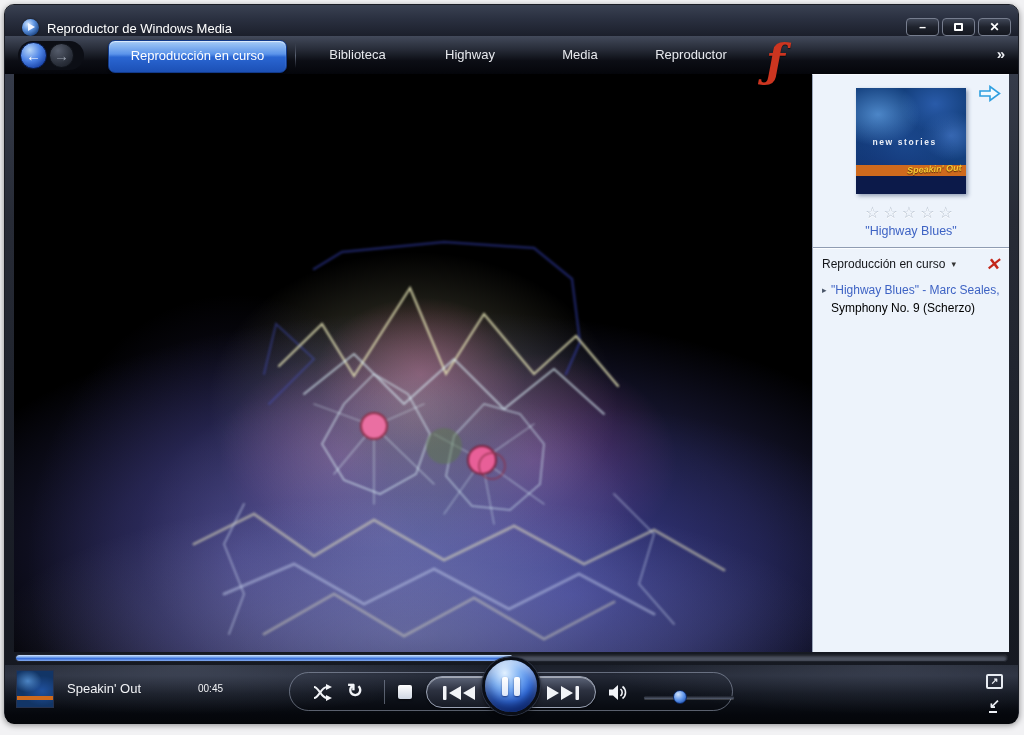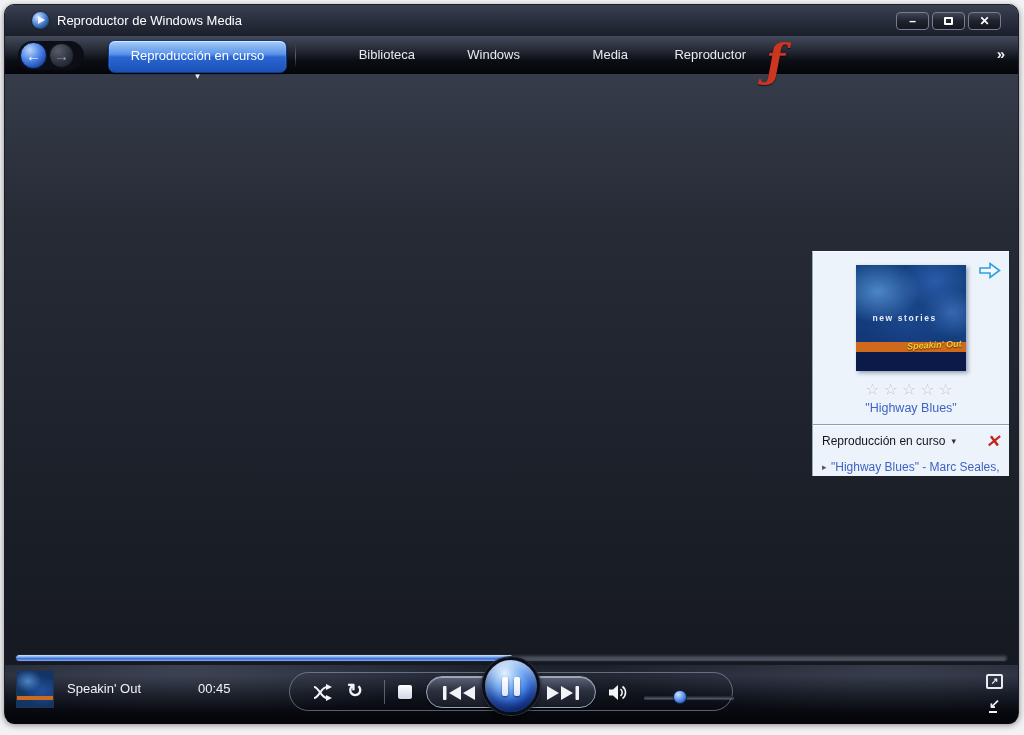--- a/index.html
+++ b/index.html
@@ -5,21 +5,21 @@
   * { margin:0; padding:0; box-sizing:border-box; }
   html,body { width:1024px; height:735px; overflow:hidden; background:#f2f2f4;
               font-family:"Liberation Sans", sans-serif; }
 
   .window { position:absolute; left:4px; top:4px; width:1015px; height:719px;
     border-radius:10px; border:1px solid #1b1e26;
     background:linear-gradient(180deg,#3d4454 0%,#272b36 30%,#1b1f28 70%,#14171f 100%);
     box-shadow:0 2px 6px rgba(0,0,0,.45), inset 0 1px 0 rgba(255,255,255,.22); }
 
   
-  .titlebar { height:31px; display:flex; align-items:center; padding:0 17px;
+  .titlebar { height:31px; display:flex; align-items:flex-end; padding:0 7px;
     border-radius:9px 9px 0 0;
     background:linear-gradient(180deg,#3a4152 0%,#2a3040 45%,#1b1f2b 100%);
     color:#fff; font-size:13px; }
   .wmp-logo { width:17px; height:17px; margin:0 8px 0 10px; border-radius:50%;
     background:radial-gradient(circle at 35% 30%, #cfe4ff 0%, #5d93e0 40%, #18407e 80%, #0a2350 100%);
     position:relative; box-shadow:0 0 2px rgba(0,0,0,.6); }
   .wmp-logo::after { content:""; position:absolute; left:6px; top:4px;
     border-left:7px solid #f2f6ff; border-top:4.5px solid transparent; border-bottom:4.5px solid transparent; }
   .win-controls { margin-left:auto; display:flex; gap:3px; }
   .win-btn { width:33px; height:18px; border-radius:4px; border:1px solid #767d8e;
@@ -42,34 +42,34 @@
     border:1px solid #10131a; color:#99a0ac; }
   .tab-active { position:absolute; left:103px; top:4px; width:179px; height:33px;
     border-radius:7px; border:1px solid #123a8a; color:#fff; font-size:13px;
     text-align:center; line-height:29px; cursor:pointer;
     background:linear-gradient(180deg,#a6ccf6 0%,#5b94ea 42%,#2a66d2 52%,#1c50b6 100%);
     box-shadow:inset 0 1px 1px rgba(255,255,255,.65), 0 1px 2px rgba(0,0,0,.5); }
   .tab-caret { position:absolute; left:0; right:0; bottom:-9px; font-size:9px; color:#e8f0fc;
     line-height:9px; text-align:center; }
   .tab-divider { position:absolute; left:290px; top:7px; width:1px; height:25px;
     background:linear-gradient(180deg,transparent,#5a6172,transparent); }
-  .tab { position:absolute; top:0; height:38px; line-height:38px; text-align:right;
+  .tab { position:absolute; top:0; height:38px; line-height:38px; text-align:center;
     color:#e7e9ee; font-size:13px; cursor:pointer; }
   .tab-biblioteca { left:295px; width:115px; }
   .tab-copiar     { left:415px; width:100px; }
   .tab-grabar     { left:527px; width:96px;  }
   .tab-sincronizar{ left:631px; width:110px; }
   .flogo { position:absolute; left:761px; top:-4px; height:58px; z-index:3;
     font-family:"DejaVu Serif", serif; font-style:italic; font-weight:bold;
     font-size:44px; line-height:58px; color:#cc3520; text-shadow:0 1px 1px rgba(0,0,0,.6); }
   .overflow-chev { position:absolute; right:13px; top:0; height:38px; line-height:36px;
     color:#eceef2; font-size:15px; font-weight:bold; cursor:pointer; }
 
   
-  .content { display:flex; height:578px; padding:0 9px;align-items:center; }
+  .content { display:flex; height:578px; padding:0 9px; }
   .video { position:relative; flex:1; background:#000; overflow:hidden; }
   .viz { position:absolute; inset:0;
     background:
       radial-gradient(600px 200px at 50% 97%, rgba(195,205,245,.28) 0%, transparent 70%),
       radial-gradient(720px 330px at 53% 82%, rgba(98,99,214,.50) 0%, rgba(98,99,214,.25) 45%, transparent 72%),
       radial-gradient(500px 270px at 70% 90%, rgba(72,82,222,.42) 0%, transparent 70%),
       radial-gradient(300px 380px at 28% 84%, rgba(112,102,222,.33) 0%, transparent 70%),
       radial-gradient(270px 170px at 54% 74%, rgba(112,142,92,.28) 0%, transparent 70%),
       radial-gradient(310px 230px at 50% 57%, rgba(238,234,182,.36) 0%, transparent 66%),
       radial-gradient(370px 250px at 47% 81%, rgba(240,236,192,.28) 0%, transparent 68%),
@@ -133,21 +133,21 @@
   .thumb { position:absolute; left:11px; top:5px; width:38px; height:38px;
     border:1px solid #26324e; overflow:hidden;
     background:
       radial-gradient(20px 16px at 30% 28%, rgba(86,146,212,.85) 0%, transparent 70%),
       radial-gradient(26px 20px at 70% 55%, rgba(34,84,164,.9) 0%, transparent 75%),
       #123566; }
   .thumb::after { content:""; position:absolute; left:0; right:0; bottom:7px; height:4px; background:#cf6a1d; }
   .tp-title { position:absolute; left:62px; top:0; height:48px; line-height:48px;
     color:#f2f3f6; font-size:13px; }
   .tp-time { position:absolute; left:193px; top:0; height:48px; line-height:48px;
-    color:#f2f3f6; font-size:13px; }
+    color:#f2f3f6; font-size:10px; }
   .island { position:absolute; left:284px; top:7px; width:444px; height:39px;
     border:1px solid rgba(158,168,188,.55); border-radius:20px; }
   .ctl { position:absolute; cursor:pointer; }
   .ctl-shuffle { left:22px; top:11px; }
   .ctl-repeat { left:57px; top:5px; color:#f2f4f8; font-size:19px; font-weight:bold; line-height:26px; }
   .ctl-sep { position:absolute; left:94px; top:7px; width:1px; height:24px; background:rgba(158,168,188,.5); }
   .ctl-stop { left:108px; top:12px; width:14px; height:14px; border-radius:2px;
     background:linear-gradient(180deg,#ffffff,#cfd6e2); box-shadow:0 1px 2px rgba(0,0,0,.6); }
   .pn-pill { position:absolute; left:136px; top:3px; width:170px; height:32px; border-radius:17px;
     border:1px solid #9aa2b4; box-shadow:inset 0 1px 0 rgba(255,255,255,.45), 0 1px 2px rgba(0,0,0,.5);
@@ -195,21 +195,21 @@
     <div class="nav-pill">
       <span class="nav-btn nav-back">←</span>
       <span class="nav-btn nav-fwd">→</span>
     </div>
     <div class="tab-active">
       <span>Reproducción en curso</span>
       <span class="tab-caret">▾</span>
     </div>
     <span class="tab-divider"></span>
     <span class="tab tab-biblioteca">Biblioteca</span>
-    <span class="tab tab-copiar">Windows</span>
+    <span class="tab tab-copiar">Highway</span>
     <span class="tab tab-grabar">Media</span>
     <span class="tab tab-sincronizar">Reproductor</span>
     <span class="flogo">ƒ</span>
     <span class="overflow-chev">»</span>
   </div>
 
   <div class="content">
 
     <div class="video">
       <div class="viz">
@@ -258,20 +258,24 @@
         <div class="pl-header">
           <span class="pl-label">Reproducción en curso</span>
           <span class="pl-caret">▾</span>
           <span class="pl-clear">✕</span>
         </div>
         <div class="pl-tracks">
           <div class="pl-track active">
             <span class="pl-marker">▸</span>
             <span class="pl-title">"Highway Blues" - Marc Seales,...</span>
           </div>
+          <div class="pl-track">
+            <span class="pl-marker"></span>
+            <span class="pl-title">Symphony No. 9 (Scherzo)</span>
+          </div>
         </div>
       </div>
     </div>
   </div>
 
   <div class="seekrow">
     <div class="seek-track">
       <div class="seek-fill" style="width: 50%;"></div>
     </div>
   </div>

